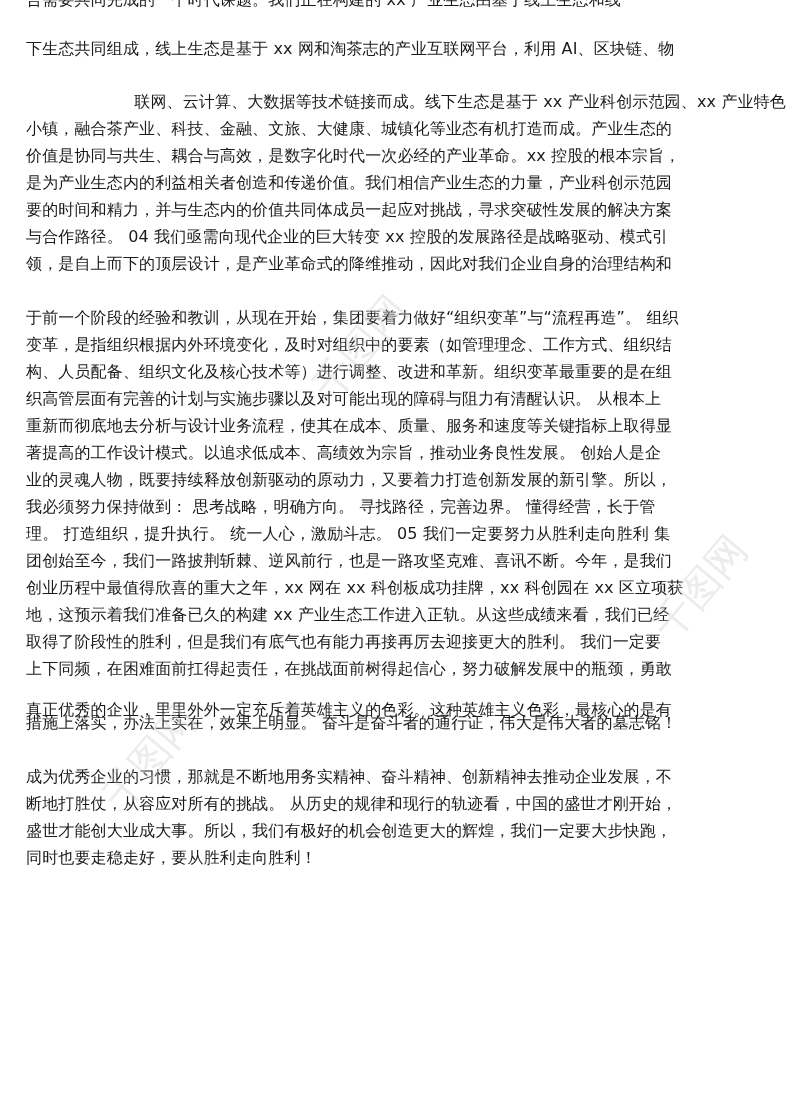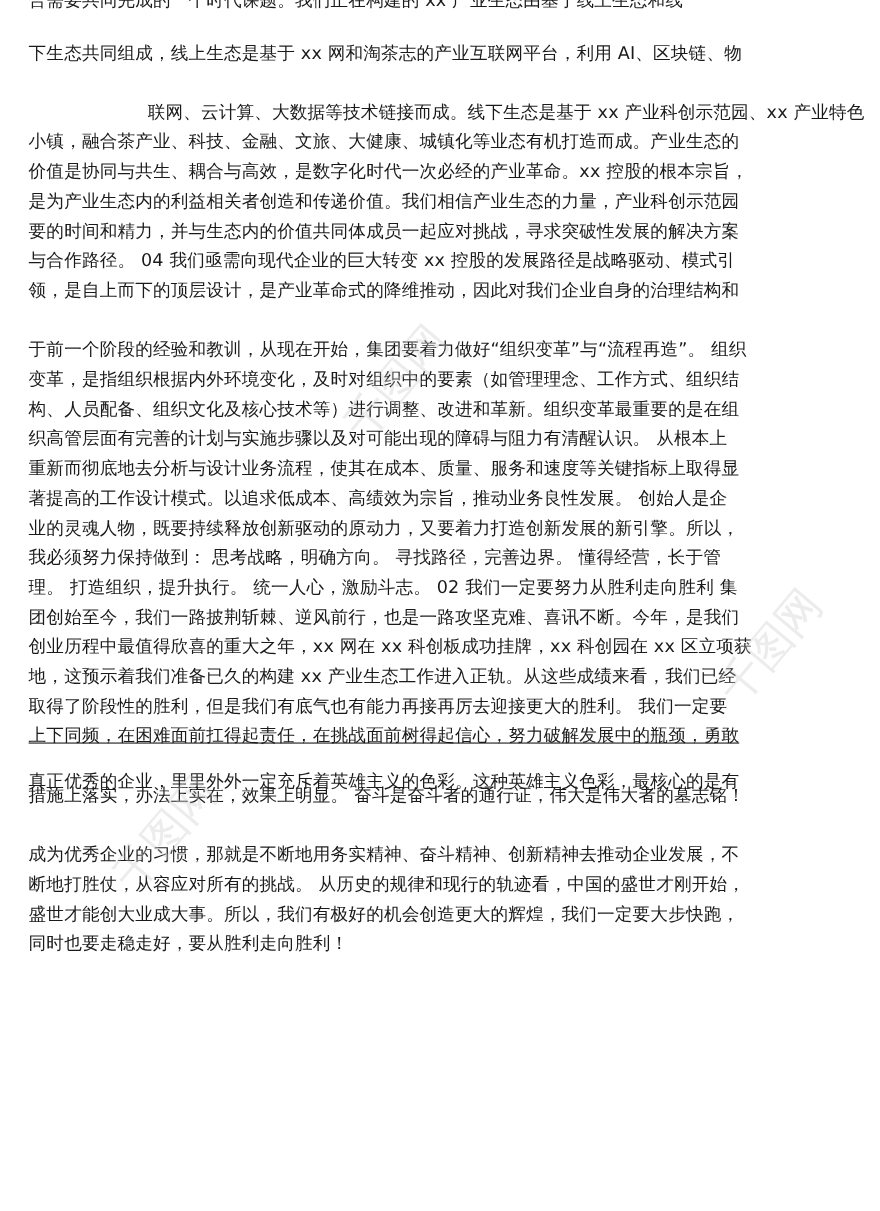--- a/index.html
+++ b/index.html
@@ -60,26 +60,26 @@
   <div class="line" style="top:224px;">与合作路径。 04 我们亟需向现代企业的巨大转变  xx 控股的发展路径是战略驱动、模式引</div>
   <div class="line" style="top:251px;">领，是自上而下的顶层设计，是产业革命式的降维推动，因此对我们企业自身的治理结构和</div>
   <div class="line" style="top:305px;">于前一个阶段的经验和教训，从现在开始，集团要着力做好“组织变革”与“流程再造”。  组织</div>
   <div class="line" style="top:332px;">变革，是指组织根据内外环境变化，及时对组织中的要素（如管理理念、工作方式、组织结</div>
   <div class="line" style="top:359px;">构、人员配备、组织文化及核心技术等）进行调整、改进和革新。组织变革最重要的是在组</div>
   <div class="line" style="top:386px;">织高管层面有完善的计划与实施步骤以及对可能出现的障碍与阻力有清醒认识。  从根本上</div>
   <div class="line" style="top:413px;">重新而彻底地去分析与设计业务流程，使其在成本、质量、服务和速度等关键指标上取得显</div>
   <div class="line" style="top:440px;">著提高的工作设计模式。以追求低成本、高绩效为宗旨，推动业务良性发展。  创始人是企</div>
   <div class="line" style="top:467px;">业的灵魂人物，既要持续释放创新驱动的原动力，又要着力打造创新发展的新引擎。所以，</div>
   <div class="line" style="top:494px;">我必须努力保持做到：   思考战略，明确方向。  寻找路径，完善边界。  懂得经营，长于管</div>
-  <div class="line" style="top:521px;">理。 打造组织，提升执行。 统一人心，激励斗志。 02 我们一定要努力从胜利走向胜利  集</div>
+  <div class="line" style="top:521px;">理。 打造组织，提升执行。 统一人心，激励斗志。 05 我们一定要努力从胜利走向胜利  集</div>
   <div class="line" style="top:548px;">团创始至今，我们一路披荆斩棘、逆风前行，也是一路攻坚克难、喜讯不断。今年，是我们</div>
   <div class="line" style="top:575px;">创业历程中最值得欣喜的重大之年，xx 网在 xx 科创板成功挂牌，xx 科创园在 xx 区立项获</div>
   <div class="line" style="top:602px;">地，这预示着我们准备已久的构建 xx 产业生态工作进入正轨。从这些成绩来看，我们已经</div>
   <div class="line" style="top:629px;">取得了阶段性的胜利，但是我们有底气也有能力再接再厉去迎接更大的胜利。  我们一定要</div>
-  <div class="line" style="top:656px;text-decoration:underline;">上下同频，在困难面前扛得起责任，在挑战面前树得起信心，努力破解发展中的瓶颈，勇敢</div>
+  <div class="line" style="top:656px;">上下同频，在困难面前扛得起责任，在挑战面前树得起信心，努力破解发展中的瓶颈，勇敢</div>
   <div class="line" style="top:710px;">措施上落实，办法上实在，效果上明显。 奋斗是奋斗者的通行证，伟大是伟大者的墓志铭！</div>
   <div class="line" style="top:697px;">真正优秀的企业，里里外外一定充斥着英雄主义的色彩。这种英雄主义色彩，最核心的是有</div>
   <div class="line" style="top:764px;">成为优秀企业的习惯，那就是不断地用务实精神、奋斗精神、创新精神去推动企业发展，不</div>
   <div class="line" style="top:791px;">断地打胜仗，从容应对所有的挑战。 从历史的规律和现行的轨迹看，中国的盛世才刚开始，</div>
   <div class="line" style="top:818px;">盛世才能创大业成大事。所以，我们有极好的机会创造更大的辉煌，我们一定要大步快跑，</div>
   <div class="line" style="top:845px;">同时也要走稳走好，要从胜利走向胜利！</div>
   <div class="line" style="top:872px;"></div>
 
   <div class="watermark" style="left:300px; top:320px;">千图网</div>
   <div class="watermark" style="left:90px; top:730px;">千图网</div>

